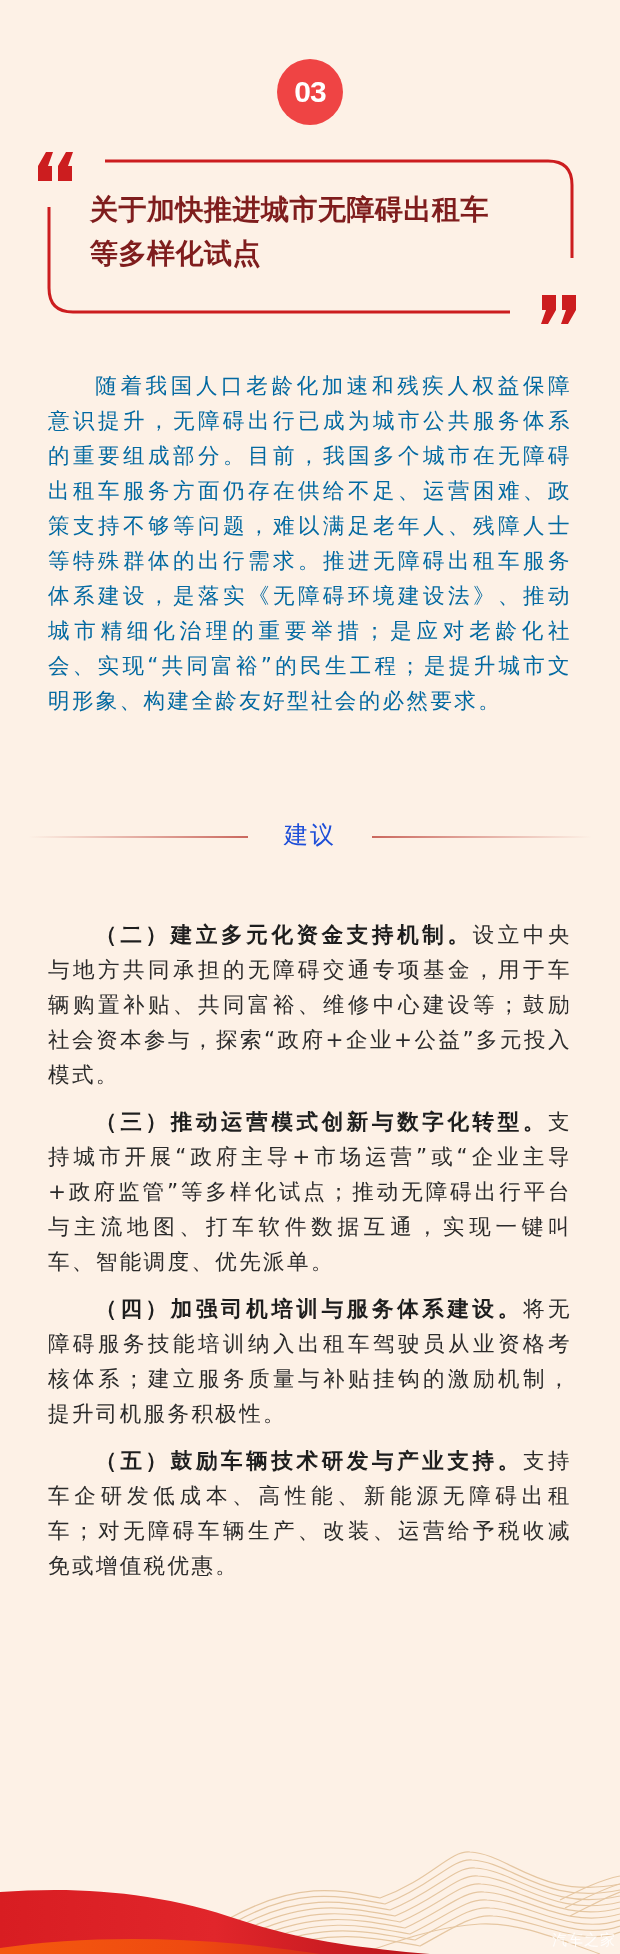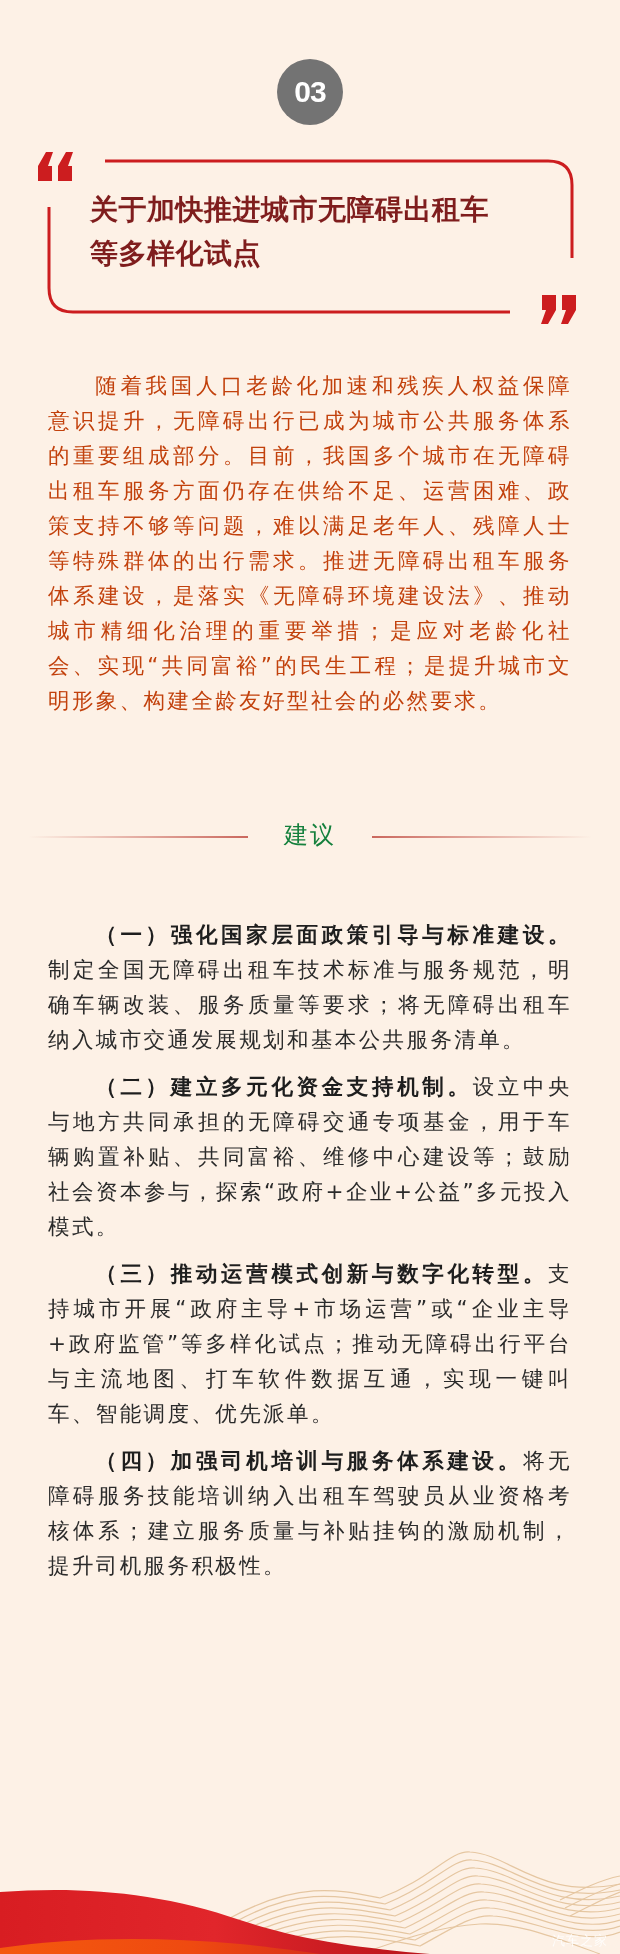--- a/index.html
+++ b/index.html
@@ -4,56 +4,56 @@
 <style>
   html, body { margin: 0; padding: 0; }
   body {
     width: 620px; height: 1954px; overflow: hidden;
     background: #fdf1e6;
     font-family: "DejaVu Sans", "Liberation Sans", sans-serif;
     position: relative;
   }
   .badge {
     position: absolute; left: 277px; top: 59px; width: 66px; height: 66px;
-    border-radius: 50%; background: #737373; color: #fff;
+    border-radius: 50%; background: #ef4444; color: #fff;
     font-family: "Liberation Sans", "DejaVu Sans", sans-serif;
     font-weight: bold; font-size: 30px; line-height: 66px; text-align: center;
     letter-spacing: -1px;
   }
   .frame { position: absolute; left: 0; top: 0; width: 620px; height: 340px; }
   .title {
     position: absolute; left: 90px; top: 188px; width: 470px;
     color: #7f1d1d; font-weight: bold; font-size: 28px; line-height: 44px;
     letter-spacing: 0.5px;
   }
   .intro {
     position: absolute; left: 48px; top: 368px; width: 524px;
-    color: #c2410c; font-size: 21.5px; line-height: 35px; letter-spacing: 2.4px;
+    color: #0369a1; font-size: 21.5px; line-height: 35px; letter-spacing: 2.4px;
     text-indent: 2.2em; margin: 0; text-align: justify;
   }
   .divider { position: absolute; left: 28px; top: 812px; width: 564px; height: 40px; }
   .divider .line {
     position: absolute; top: 24px; height: 2px;
   }
   .divider .line.left { left: 0; width: 220px; background: linear-gradient(to right, rgba(200,90,80,0), rgba(190,70,60,0.8)); }
   .divider .line.right { right: 0; width: 220px; background: linear-gradient(to left, rgba(200,90,80,0), rgba(190,70,60,0.8)); }
   .divider .label {
     position: absolute; left: 0; right: 0; top: 3px; text-align: center;
-    color: #15803d; font-size: 24px; line-height: 40px; letter-spacing: 2px;
+    color: #1d4ed8; font-size: 24px; line-height: 40px; letter-spacing: 2px;
   }
   .suggestions { position: absolute; left: 48px; top: 917px; width: 524px; }
   .suggestion {
     color: #2b2b2b; font-size: 21.5px; line-height: 35px; letter-spacing: 2.4px;
     text-indent: 2.2em; margin: 0 0 12px 0; text-align: justify;
   }
   .suggestion .head { font-weight: bold; color: #1e1e1e; }
   .footer { position: absolute; left: 0; top: 1800px; width: 620px; height: 154px; overflow: hidden; }
   .watermark {
-    position: absolute; right: 12px; bottom: 4px; color: rgba(255,255,255,0.85);
-    font-size: 13px; letter-spacing: 1px;
+    position: absolute; right: 4px; bottom: 4px; color: rgba(255,255,255,0.85);
+    font-size: 15px; letter-spacing: 1px;
   }
 </style>
 </head>
 <body>
 
 <div class="badge">03</div>
 
 <svg class="frame" viewBox="0 0 620 340" xmlns="http://www.w3.org/2000/svg">
 
   <path d="M105 161 H548 Q572 161 572 185 V258" fill="none" stroke="#cc1d1f" stroke-width="3"></path>
@@ -78,24 +78,24 @@
 
 <p class="intro">随着我国人口老龄化加速和残疾人权益保障意识提升，无障碍出行已成为城市公共服务体系的重要组成部分。目前，我国多个城市在无障碍出租车服务方面仍存在供给不足、运营困难、政策支持不够等问题，难以满足老年人、残障人士等特殊群体的出行需求。推进无障碍出租车服务体系建设，是落实《无障碍环境建设法》、推动城市精细化治理的重要举措；是应对老龄化社会、实现“共同富裕”的民生工程；是提升城市文明形象、构建全龄友好型社会的必然要求。</p>
 
 <div class="divider">
   <div class="line left"></div>
   <div class="label">建议</div>
   <div class="line right"></div>
 </div>
 
 <div class="suggestions">
-  <p class="suggestion"><span class="head">（一）强化国家层面政策引导与标准建设。</span><span>制定全国无障碍出租车技术标准与服务规范，明确车辆改装、服务质量等要求；将无障碍出租车纳入城市交通发展规划和基本公共服务清单。</span></p>
   <p class="suggestion"><span class="head">（二）建立多元化资金支持机制。</span><span>设立中央与地方共同承担的无障碍交通专项基金，用于车辆购置补贴、共同富裕、维修中心建设等；鼓励社会资本参与，探索“政府+企业+公益”多元投入模式。</span></p>
   <p class="suggestion"><span class="head">（三）推动运营模式创新与数字化转型。</span><span>支持城市开展“政府主导+市场运营”或“企业主导+政府监管”等多样化试点；推动无障碍出行平台与主流地图、打车软件数据互通，实现一键叫车、智能调度、优先派单。</span></p>
   <p class="suggestion"><span class="head">（四）加强司机培训与服务体系建设。</span><span>将无障碍服务技能培训纳入出租车驾驶员从业资格考核体系；建立服务质量与补贴挂钩的激励机制，提升司机服务积极性。</span></p>
+  <p class="suggestion"><span class="head">（五）鼓励车辆技术研发与产业支持。</span><span>支持车企研发低成本、高性能、新能源无障碍出租车；对无障碍车辆生产、改装、运营给予税收减免或增值税优惠。</span></p>
 </div>
 
 <div class="footer">
   <svg width="620" height="154" viewBox="0 0 620 154" xmlns="http://www.w3.org/2000/svg">
     <defs>
       <linearGradient id="redg" x1="0" y1="0" x2="1" y2="0">
         <stop offset="0" stop-color="#d81d22"></stop>
         <stop offset="0.5" stop-color="#e1262b"></stop>
         <stop offset="1" stop-color="#b8141a"></stop>
       </linearGradient>

